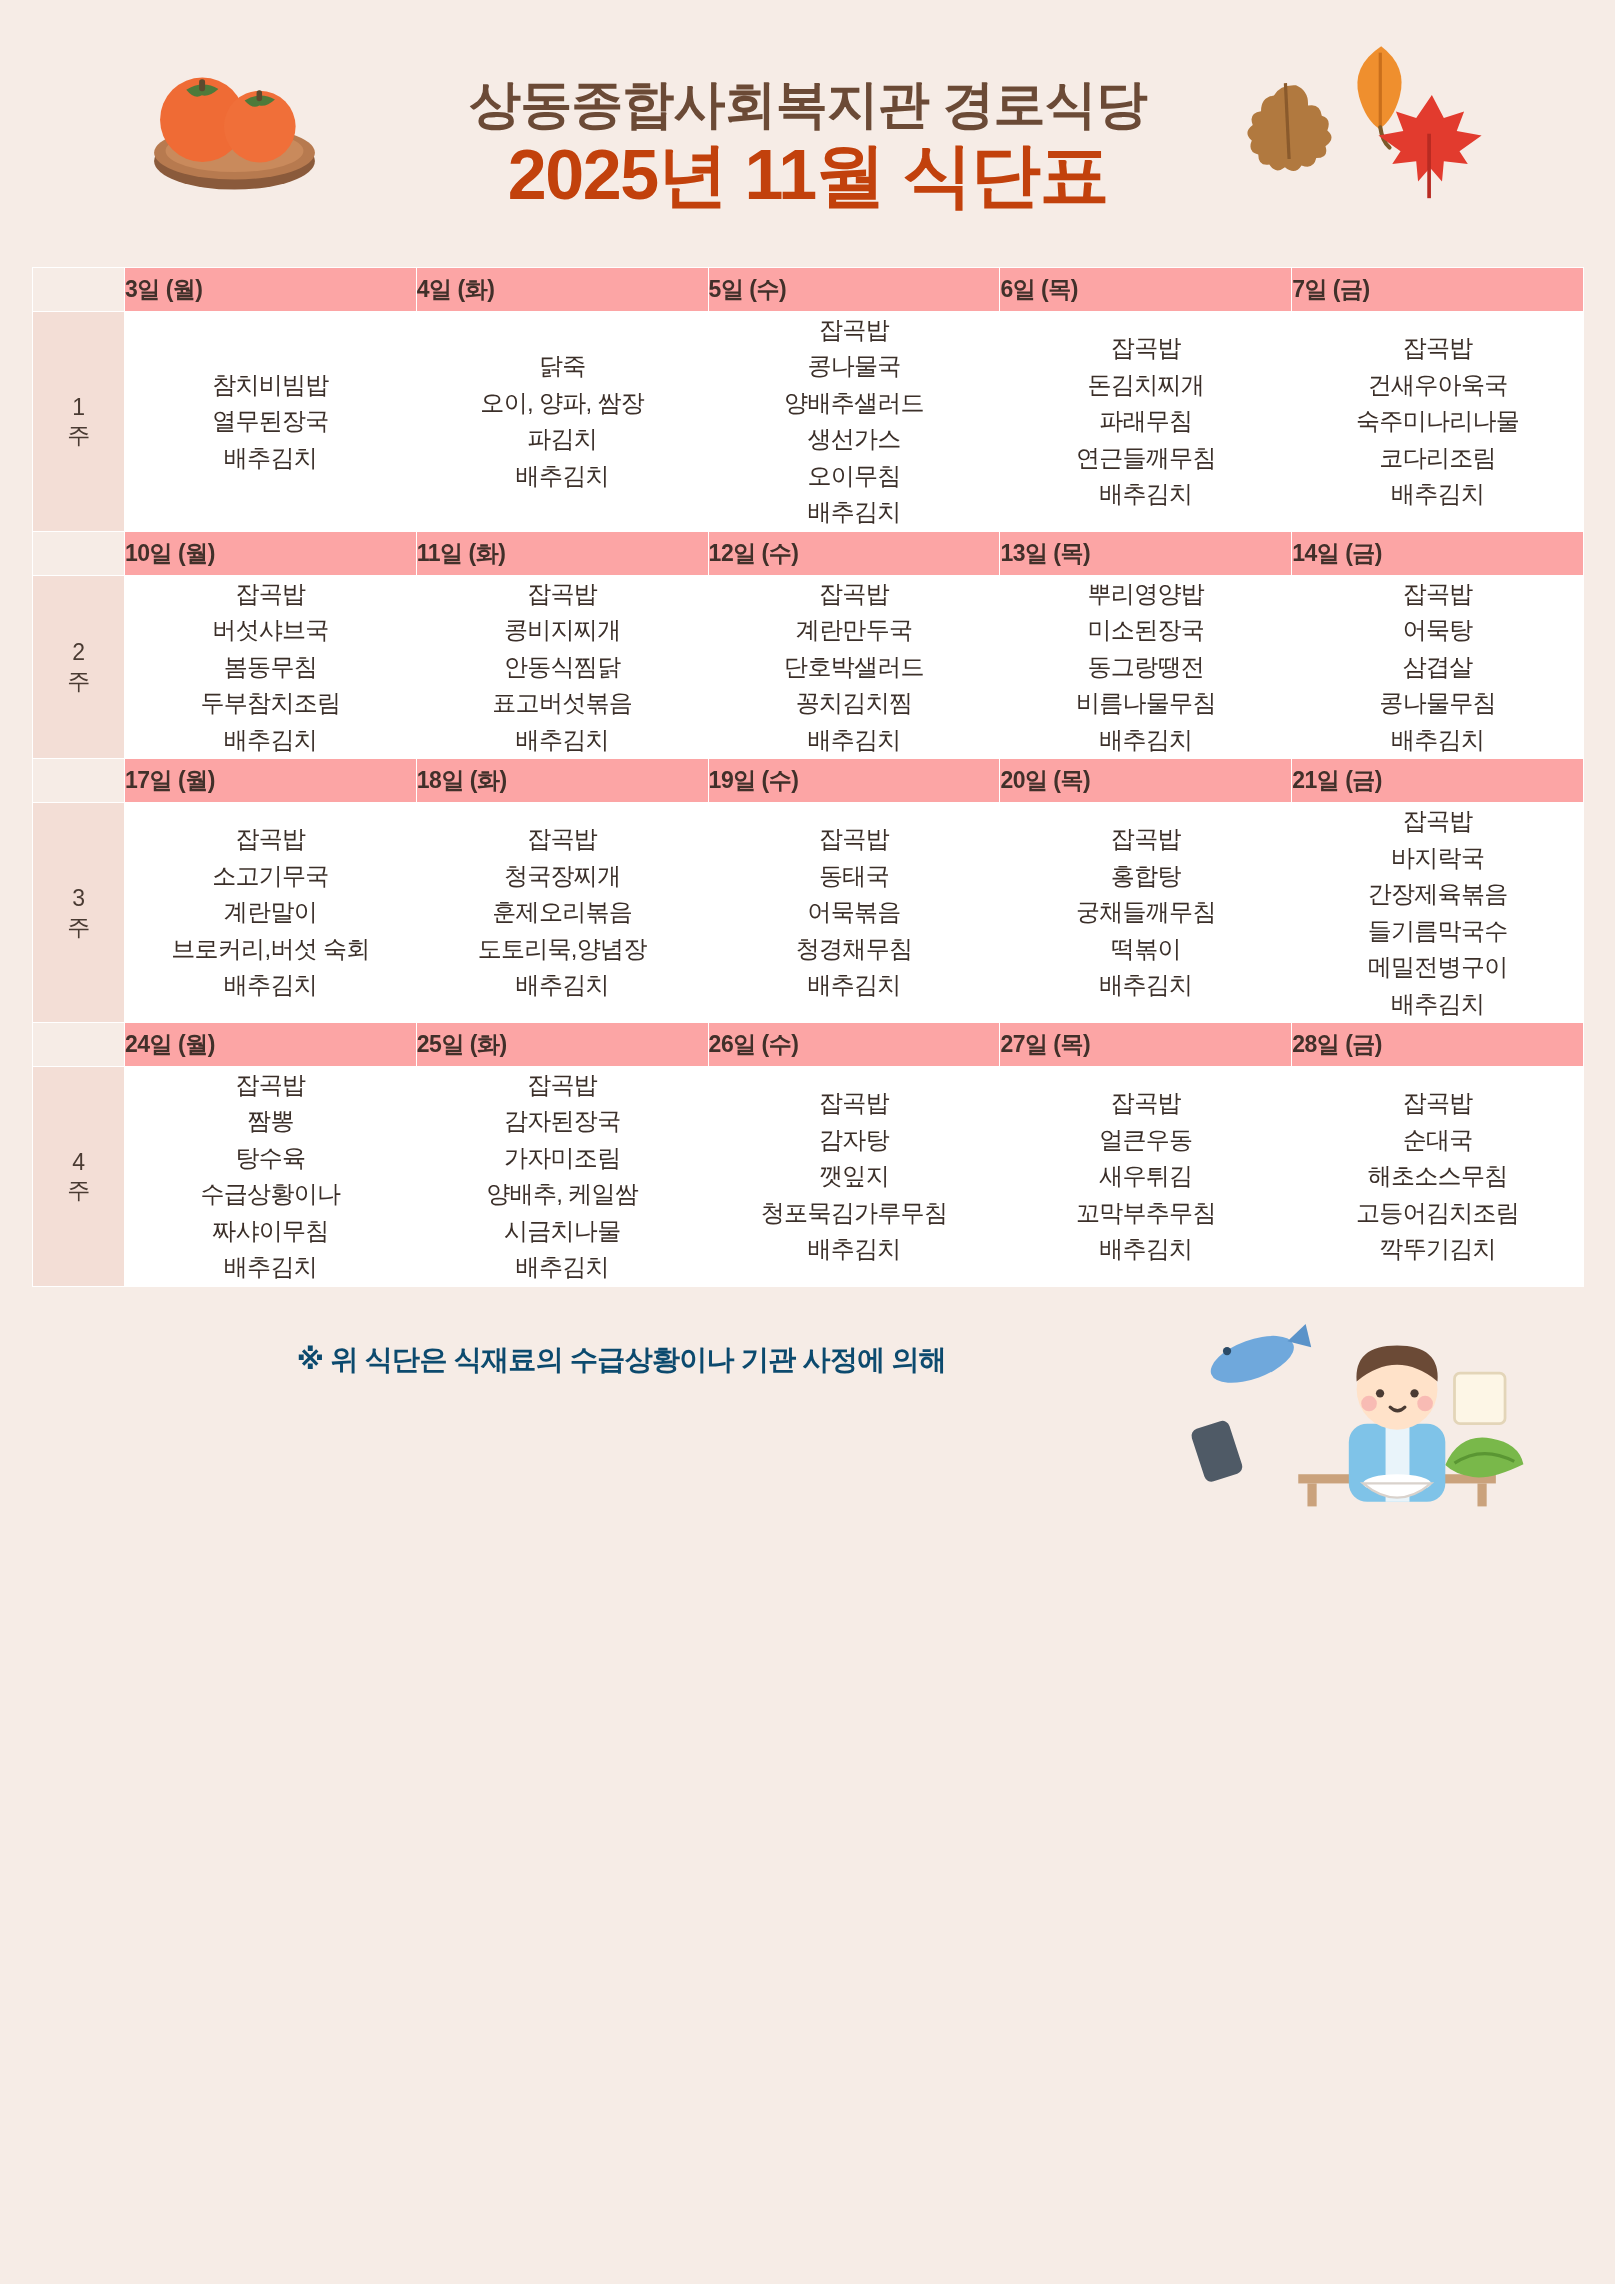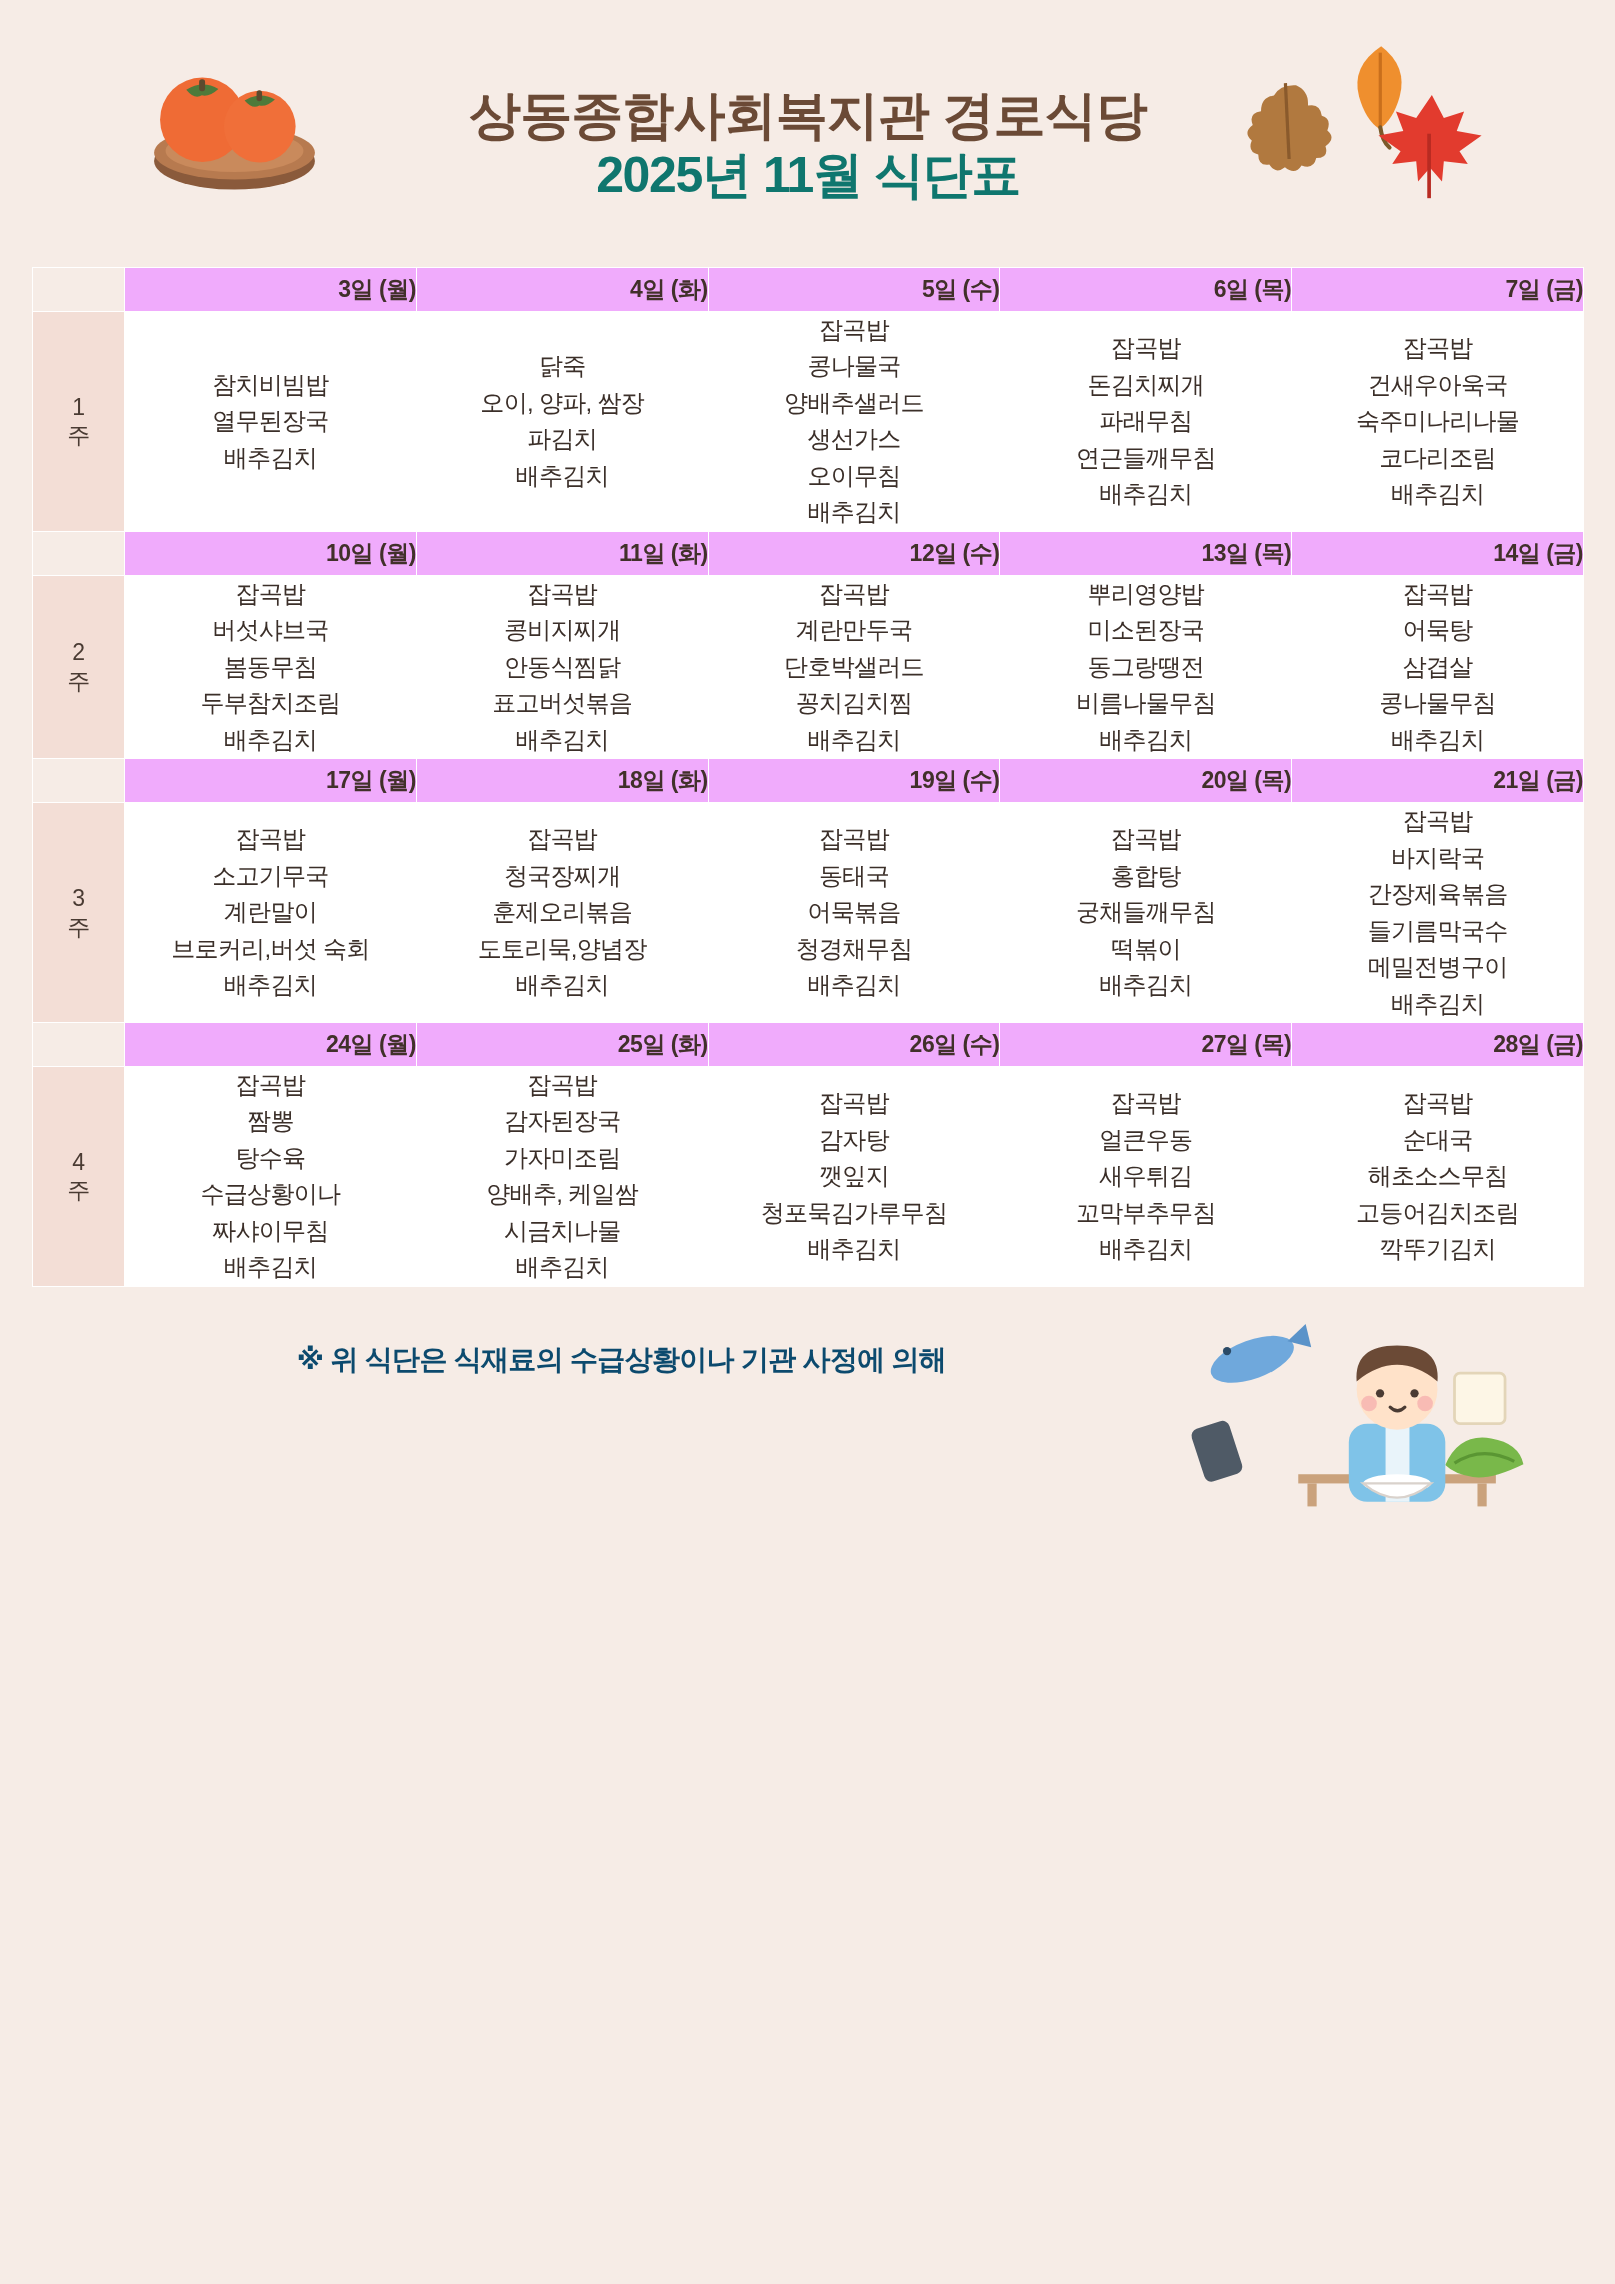--- a/index.html
+++ b/index.html
@@ -31,23 +31,23 @@
     margin-top: 22px;
   }
   .title-line1 {
     font-size: 52px;
     font-weight: bold;
     color: #6b4a36;
     letter-spacing: -0.9px;
     margin-bottom: 2.8px;
   }
   .title-line2 {
-    font-size: 50px;
+    font-size: 70px;
     font-weight: bold;
-    color: #0f766e;
+    color: #c2410c;
     letter-spacing: -1.4px;
   }
 
   
   .deco-left {
     position: absolute;
     left: 138px;
     top: 46px;
     width: 193px;
     height: 152px;
@@ -72,25 +72,25 @@
   table.menu td, table.menu th {
     border: 1.4px solid #ffffff;
     padding: 0;
   }
   .corner-cell {
     width: 92px;
     background: #f6ece6;
     border: none;
   }
   .date-head {
-    background: #f0abfc;
+    background: #fca5a5;
     color: #41302a;
     font-size: 23px;
     font-weight: bold;
-    text-align: right;
+    text-align: left;
     height: 44px;
     letter-spacing: -0.5px;
   }
   .week-label {
     width: 92px;
     background: #f3ded6;
     text-align: center;
     font-size: 23px;
     font-weight: normal;
     color: #4a3b33;

